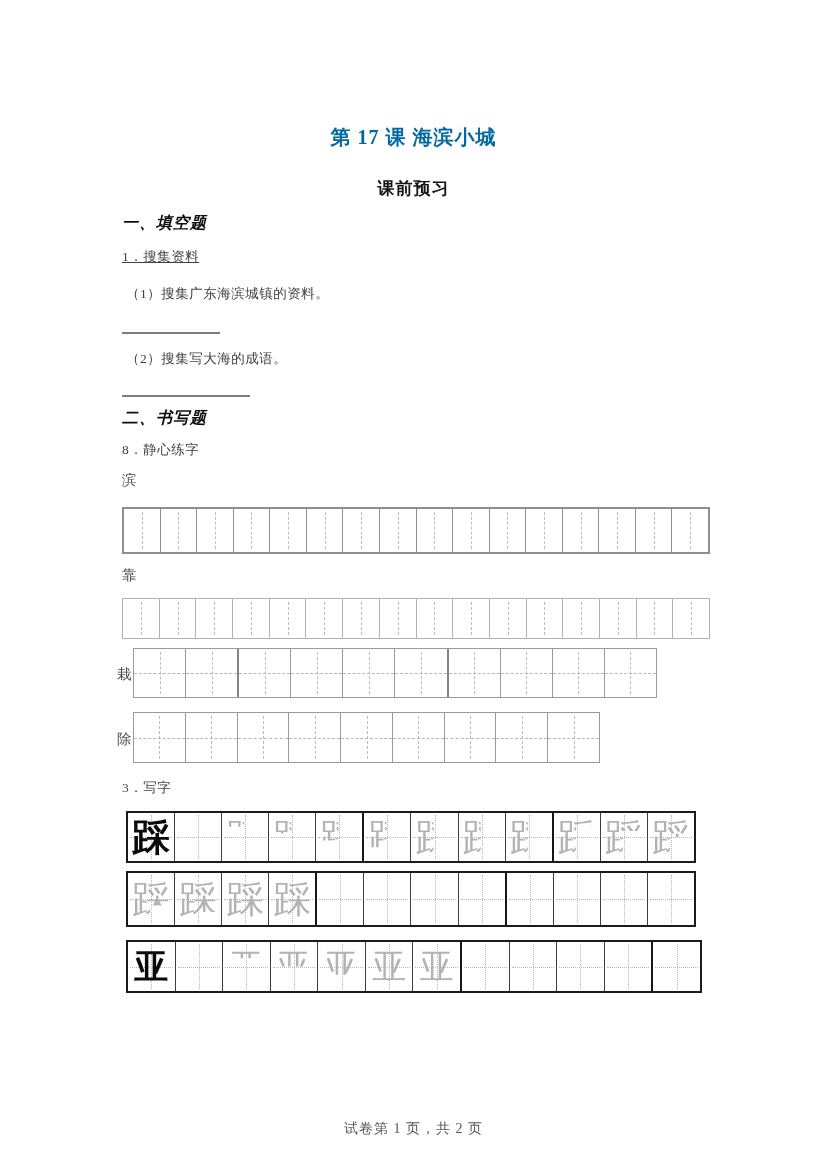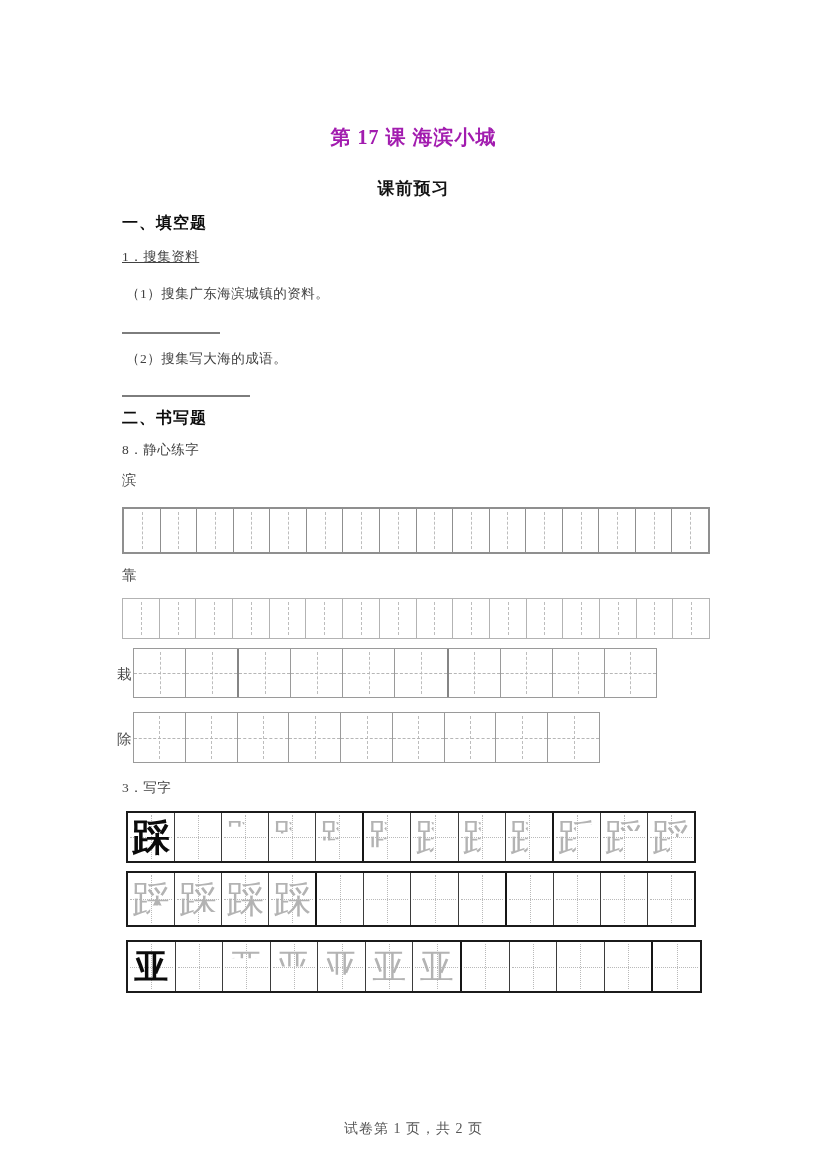--- a/index.html
+++ b/index.html
@@ -10,33 +10,34 @@
     margin:0 auto;
     background:#ffffff;
     font-family:"Liberation Serif","DejaVu Serif",serif;
     color:#3c3c3c;
     overflow:hidden;
   }
   .abs{position:absolute;}
   .page-title{
     left:0;top:124px;width:100%;
     text-align:center;
-    font-size:20px;font-weight:bold;color:#a21caf;
+    font-size:20px;font-weight:bold;color:#0369a1;
     letter-spacing:1px;
   }
   .page-subtitle{
     left:0;top:177px;width:100%;
     text-align:center;
     font-size:17px;font-weight:bold;color:#141414;
     letter-spacing:1px;
   }
   .sec-heading{
     font-family:"DejaVu Sans","Liberation Sans",sans-serif;
     font-size:16px;font-weight:bold;color:#0d0d0d;
     letter-spacing:1px;
+    font-style:italic;
   }
   .body-line{font-size:13.5px;color:#414141;letter-spacing:0.5px;}
   .answer-blank{border-top:2px solid #7d7d7d;height:0;}
   .char-label{font-size:14.5px;color:#4a4a4a;}
 
   
   .copy-grid{display:flex;border:var(--ow,2px) solid var(--bc,#8f8f8f);background:#fff;}
   .ccell{flex:1;position:relative;border-right:1px solid var(--bc,#8f8f8f);}
   .ccell:last-child{border-right:none;}
   .ccell.thick{border-right:2px solid #858585;}

